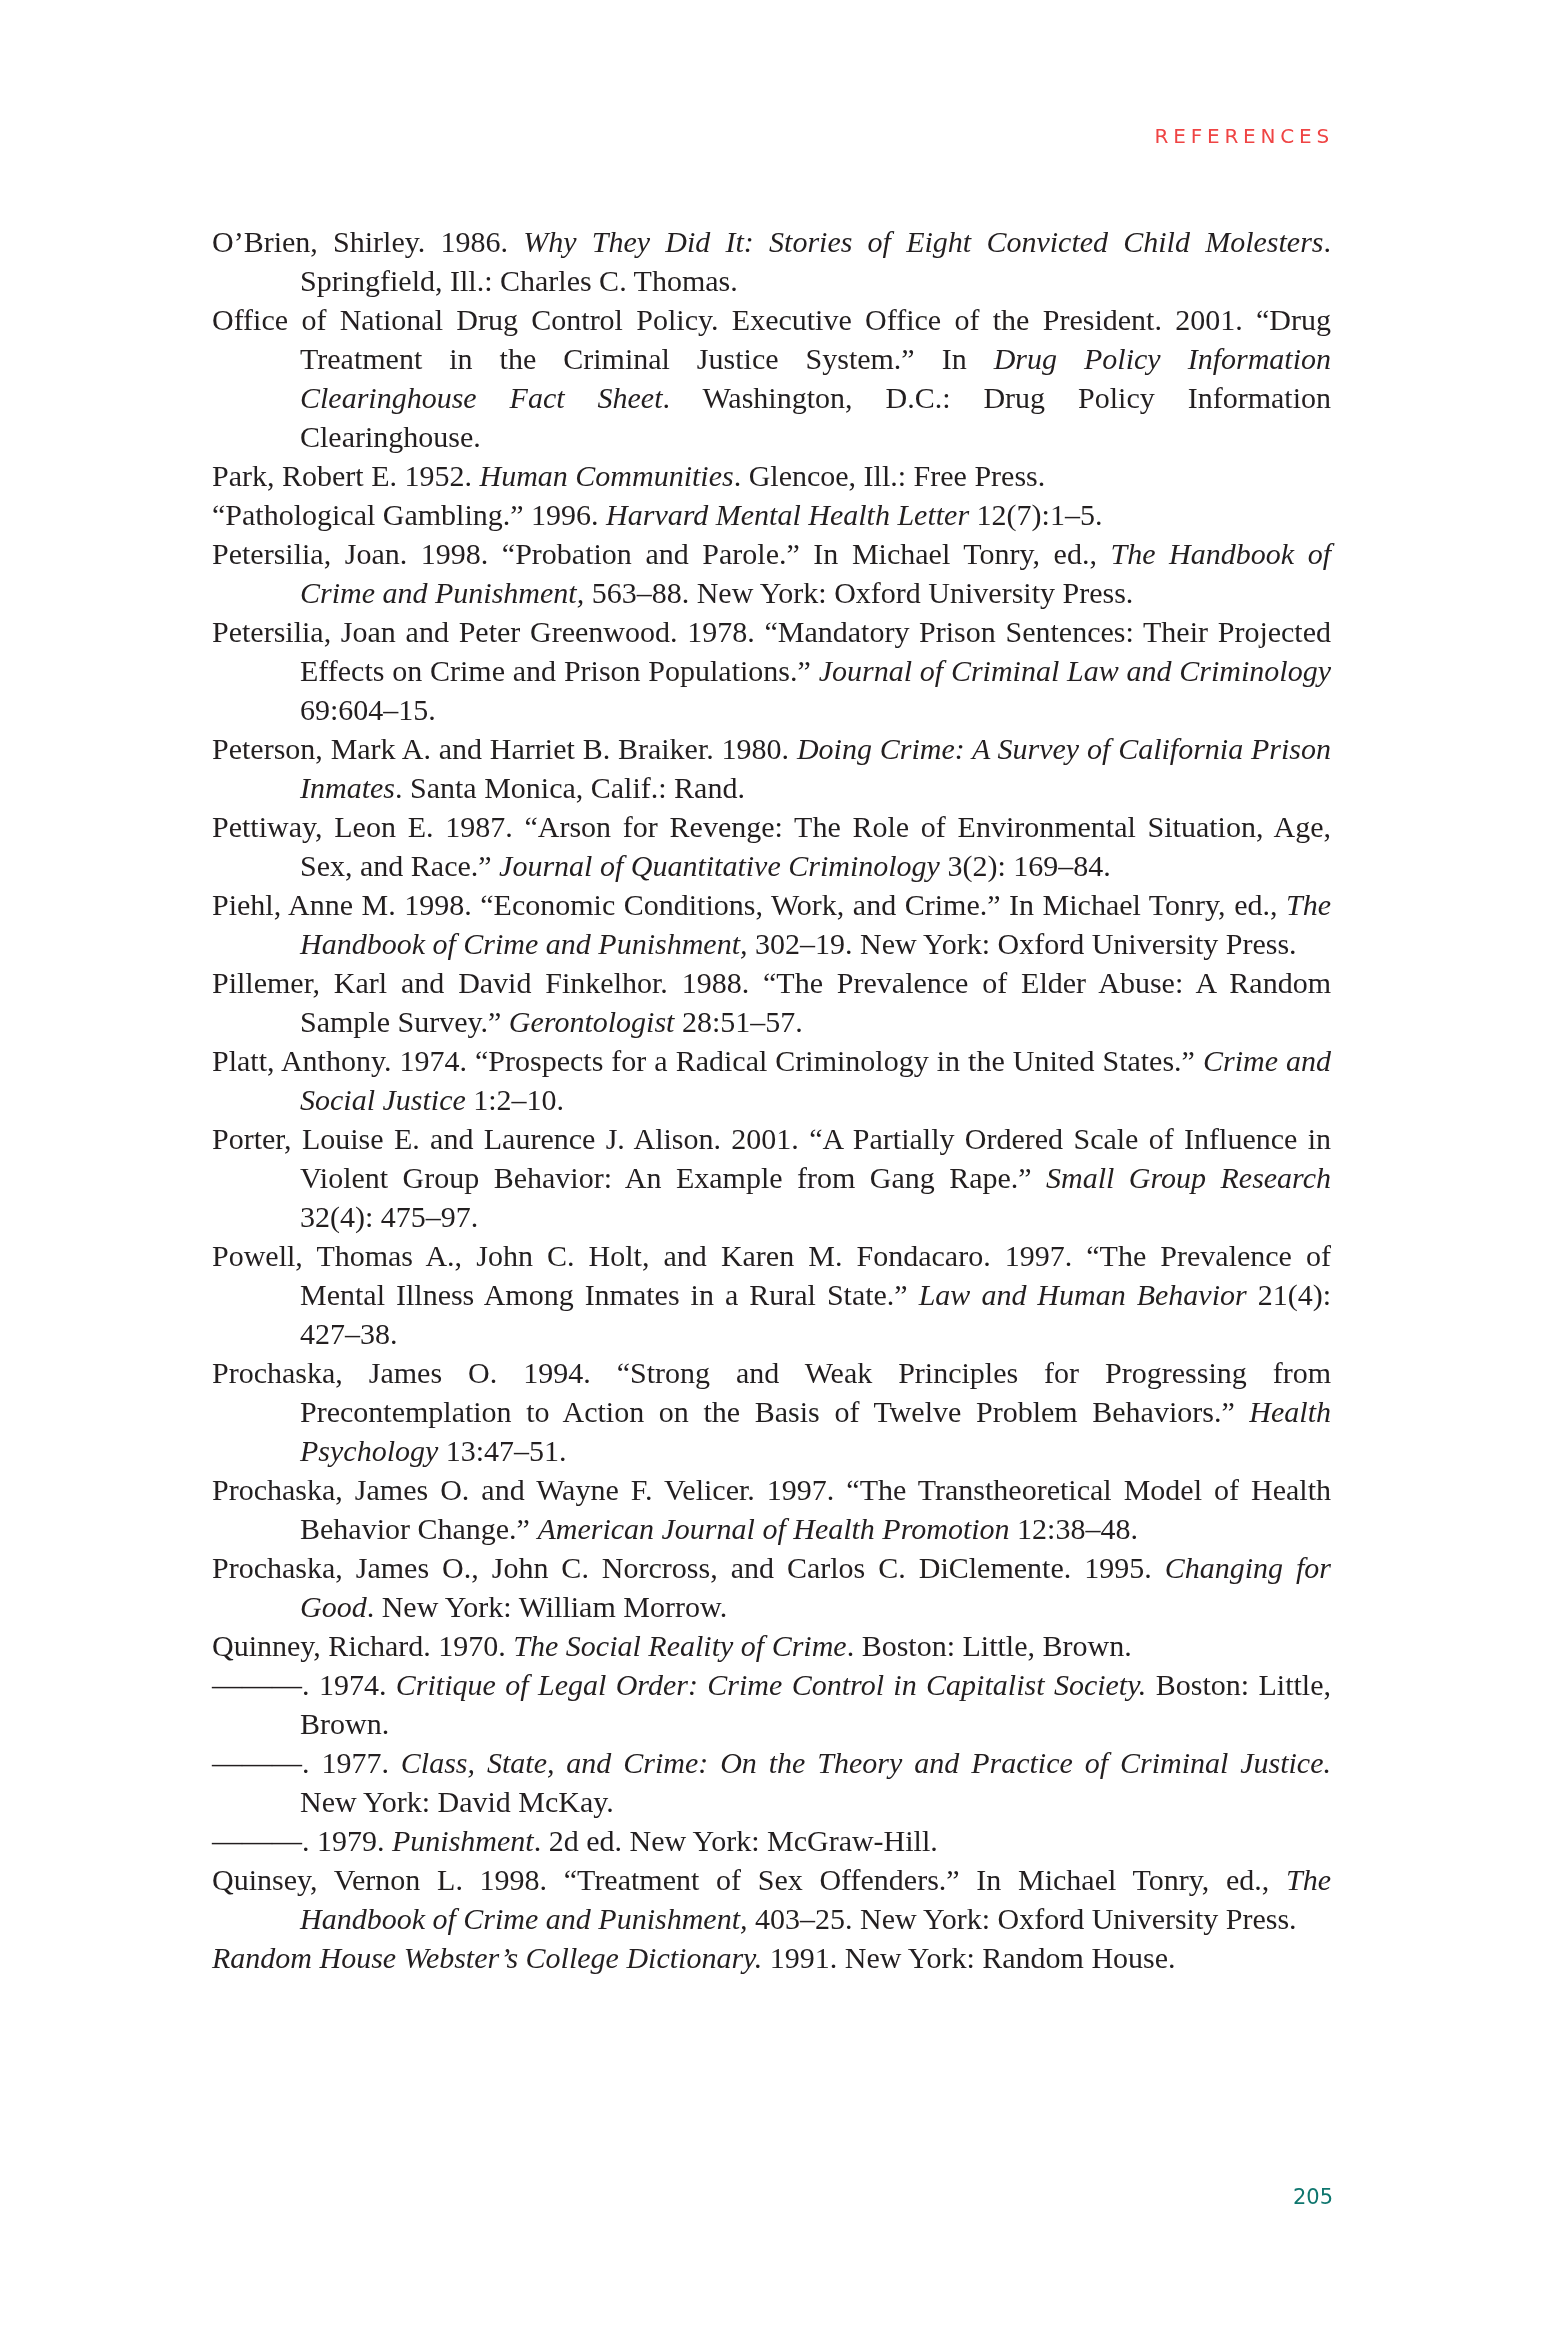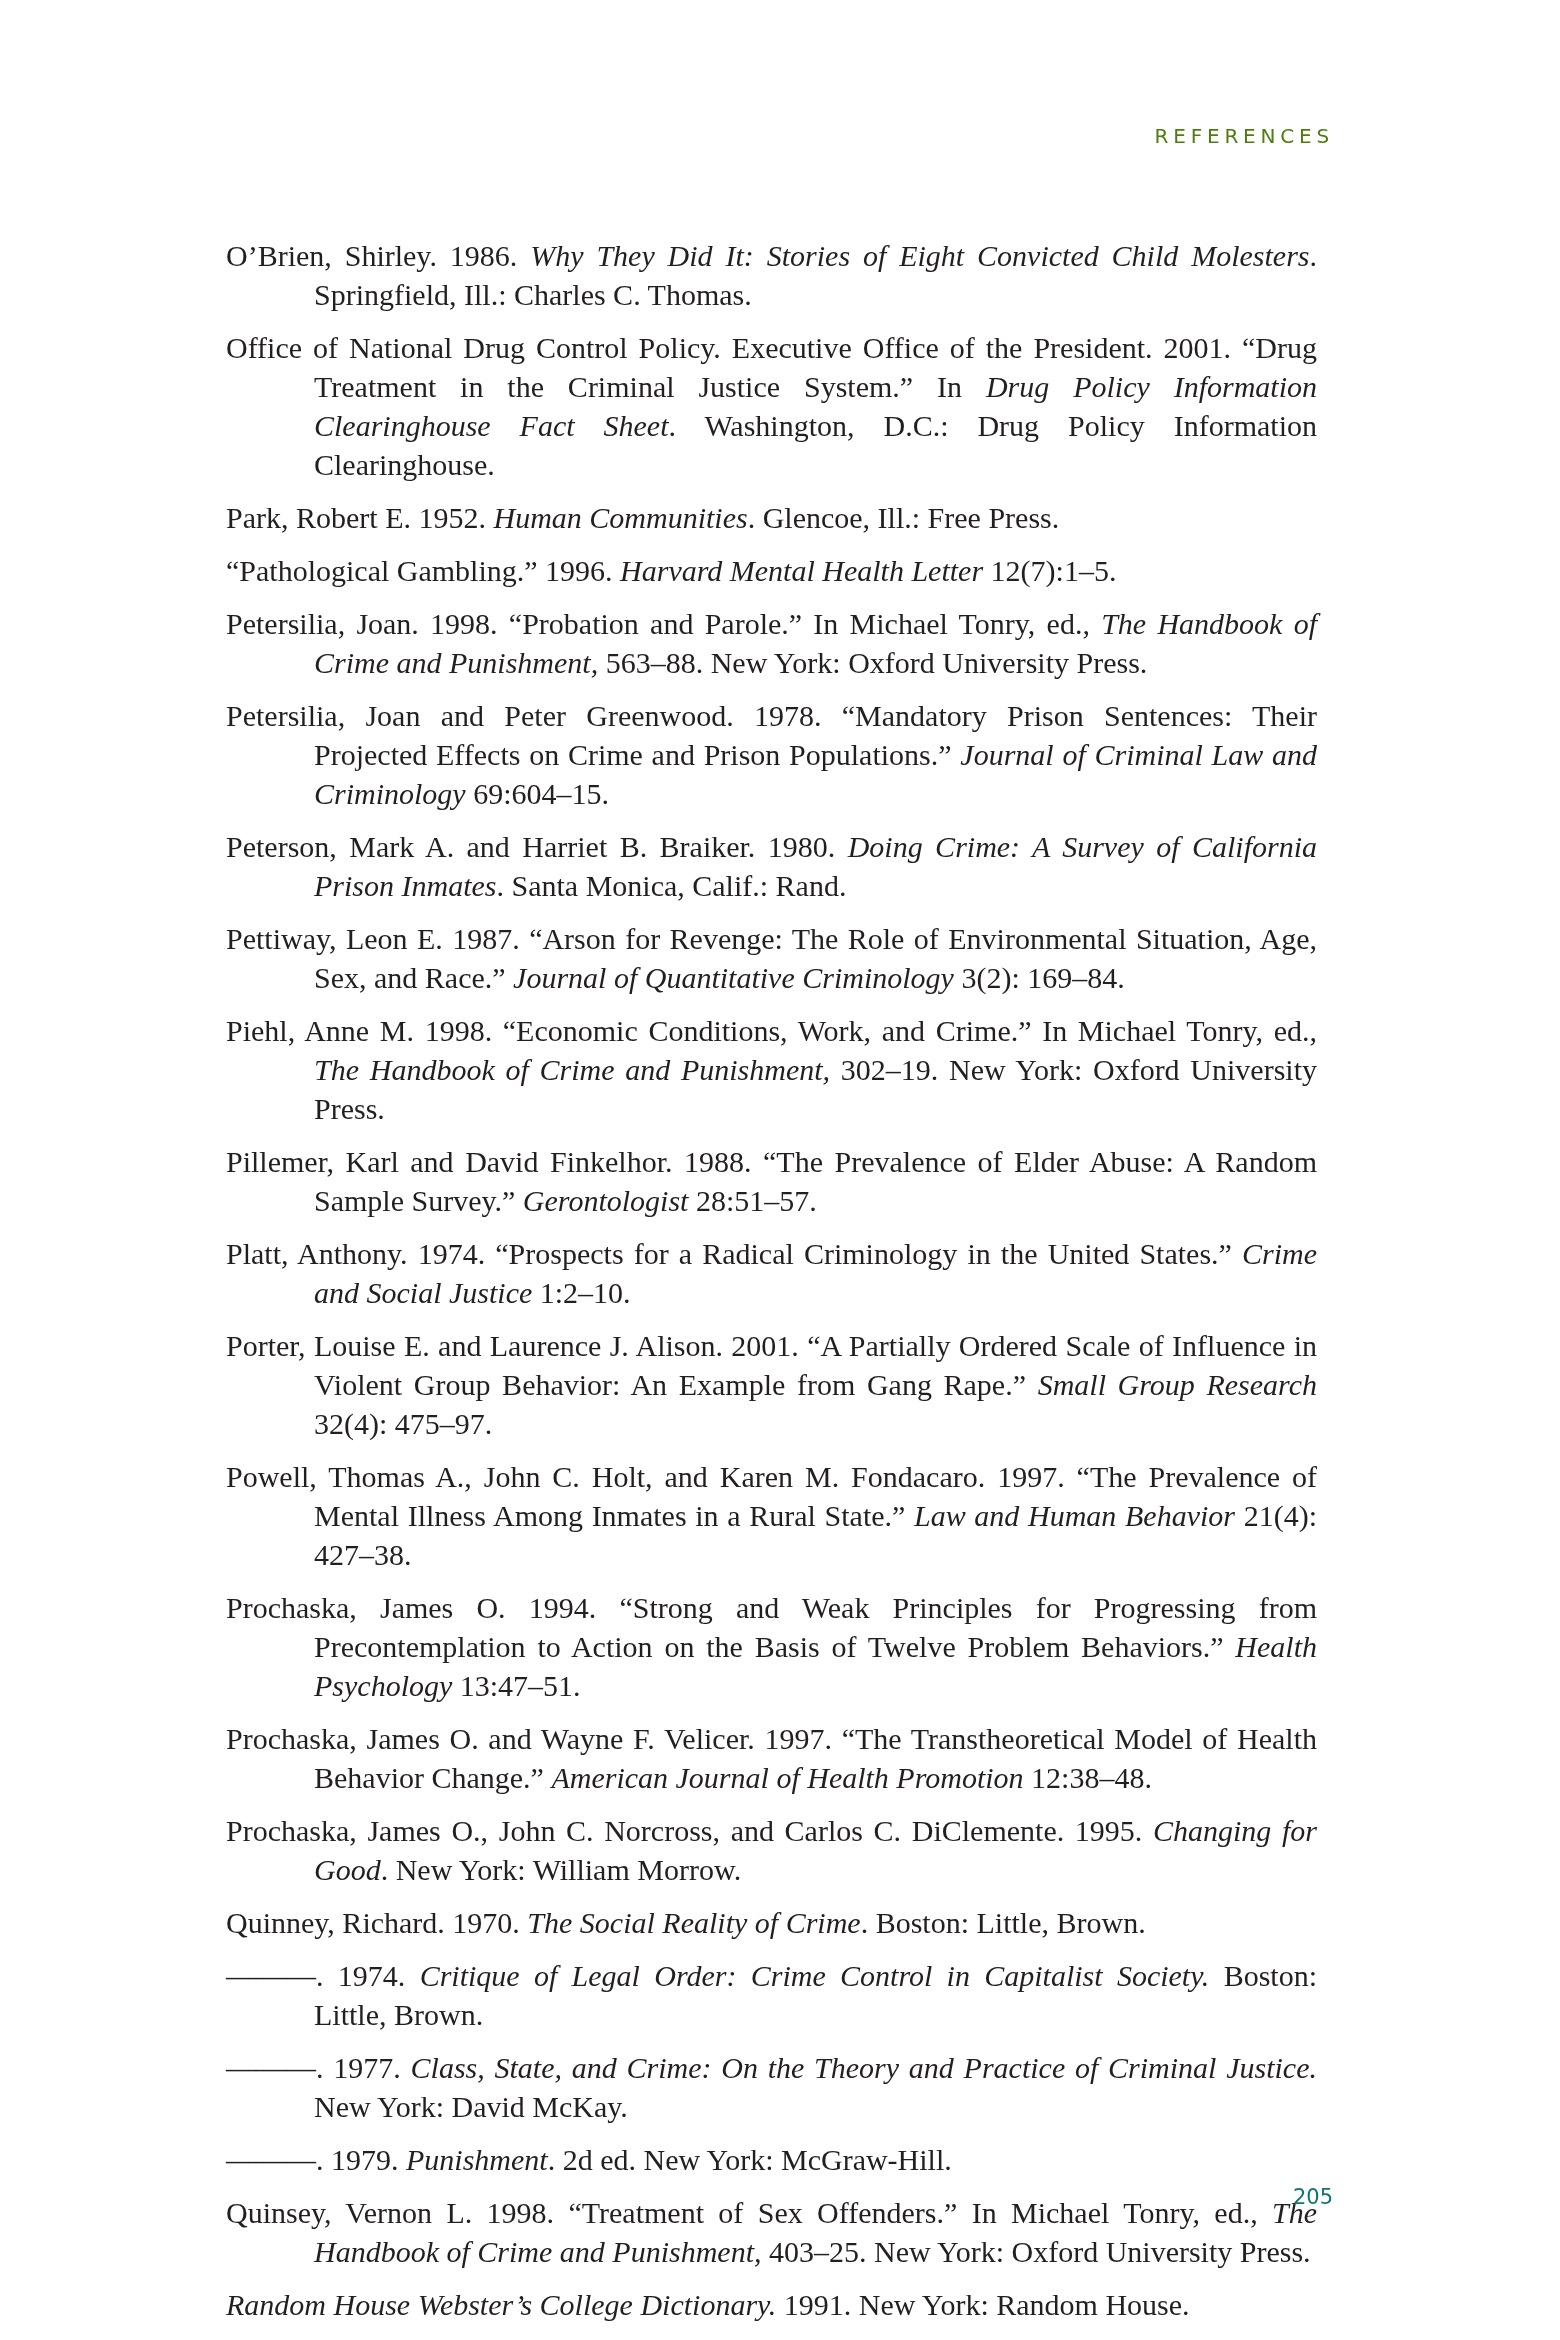--- a/index.html
+++ b/index.html
@@ -1,27 +1,27 @@
 <!DOCTYPE html>
 <html><head>
 <meta charset="utf-8">
 <style>
   html, body { margin:0; padding:0; background:#ffffff; }
   body { width:1561px; height:2341px; position:relative; overflow:hidden; }
   .running-head {
     position:absolute; top:124px; right:227px;
     font-family:"DejaVu Sans", sans-serif; font-size:20px; letter-spacing:4.8px;
-    color:#4d7c0f;
+    color:#ef4444;
   }
   .refs {
     position:absolute; top:222px; left:212px; width:1119px;
     font-family:"Liberation Serif", serif; font-size:30px; line-height:39px;
     color:#231f20; text-align:justify;
   }
-  .ref { padding-left:88px; text-indent:-88px; margin:14px;font-family:Liberation Serif, serif; }
+  .ref { padding-left:88px; text-indent:-88px; margin:0;font-family:Liberation Serif, serif; }
   .ref i { font-style:italic; }
   .page-number {
     position:absolute; top:2185px; right:228px;
     font-family:"DejaVu Sans", sans-serif; font-size:21px; color:#0f766e;
   }
 </style>
 </head>
 <body>
 
 <div class="running-head">REFERENCES</div>

